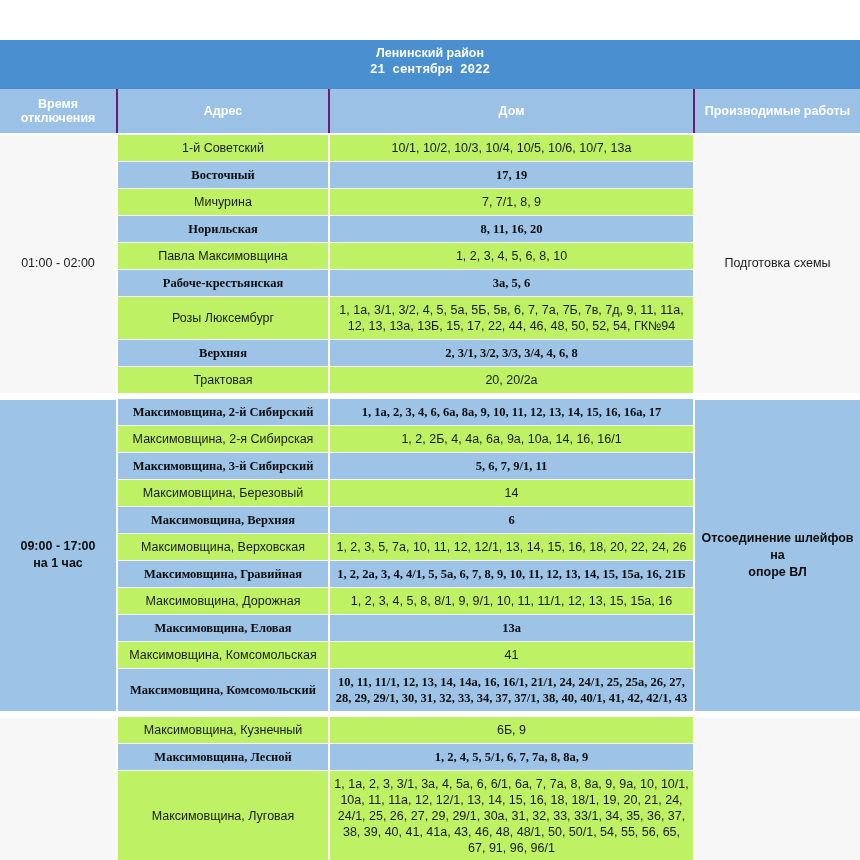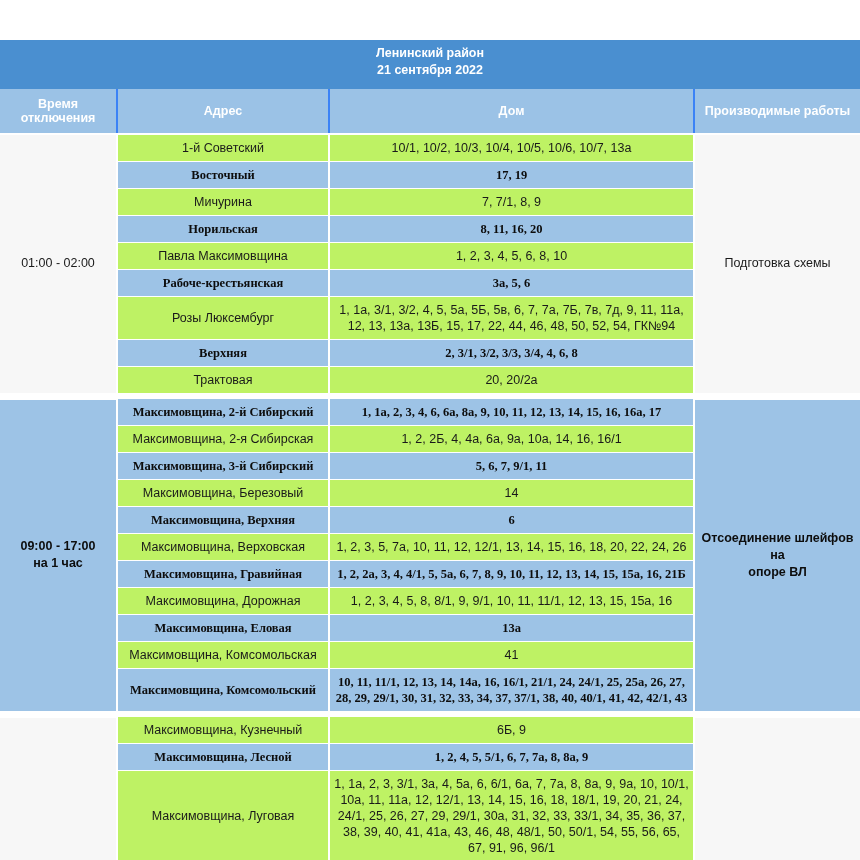--- a/index.html
+++ b/index.html
@@ -27,31 +27,31 @@
   .title-bar td {
     background: #4a8fd0;
     color: #ffffff;
     text-align: center;
     font-size: 12.5px;
     font-weight: bold;
     line-height: 17px;
     padding: 5px 4px 10px 4px;
     border: none;
   }
-  .title-bar .t-line2 { font-weight: bold; }
+  .title-bar .t-line2 { font-weight: bold; font-family: Liberation Mono, monospace; }
 
   thead.col-head th {
     background: #9bc2e6;
     color: #ffffff;
     font-size: 12.5px;
     font-weight: bold;
     text-align: center;
     padding: 8px 3px;
     border-left: 2px solid #ffffff;
-    border-right: 2px solid #3b82f6;
+    border-right: 2px solid #701a75;
     border-bottom: 2px solid #ffffff;
   }
   thead.col-head th.first { border-left: none; }
   thead.col-head th.last  { border-right: none; }
 
   td.cell {
     font-size: 12.5px;
     color: #111111;
     text-align: center;
     vertical-align: middle;

